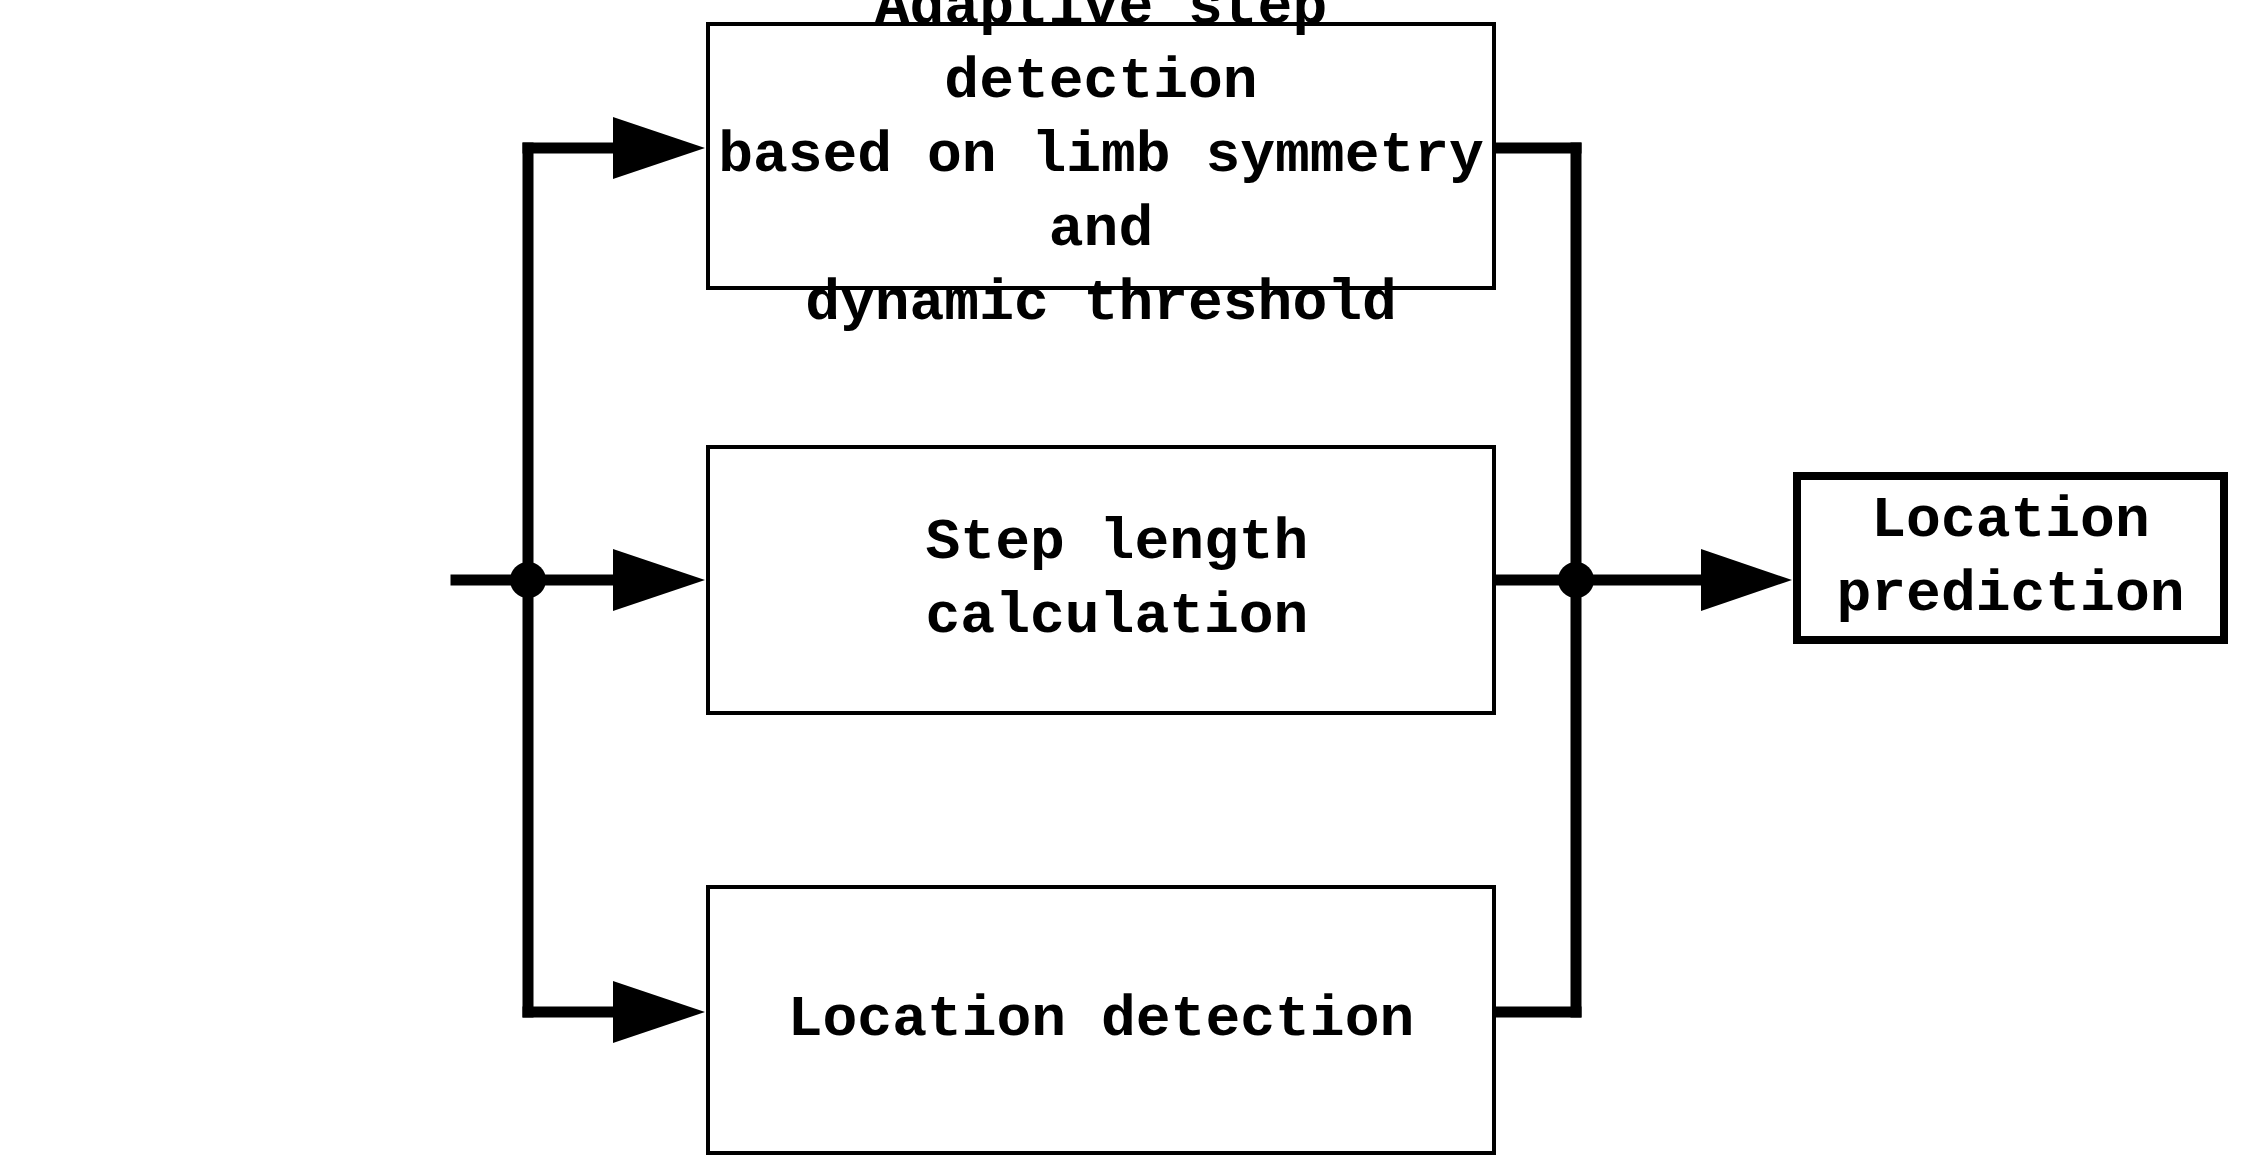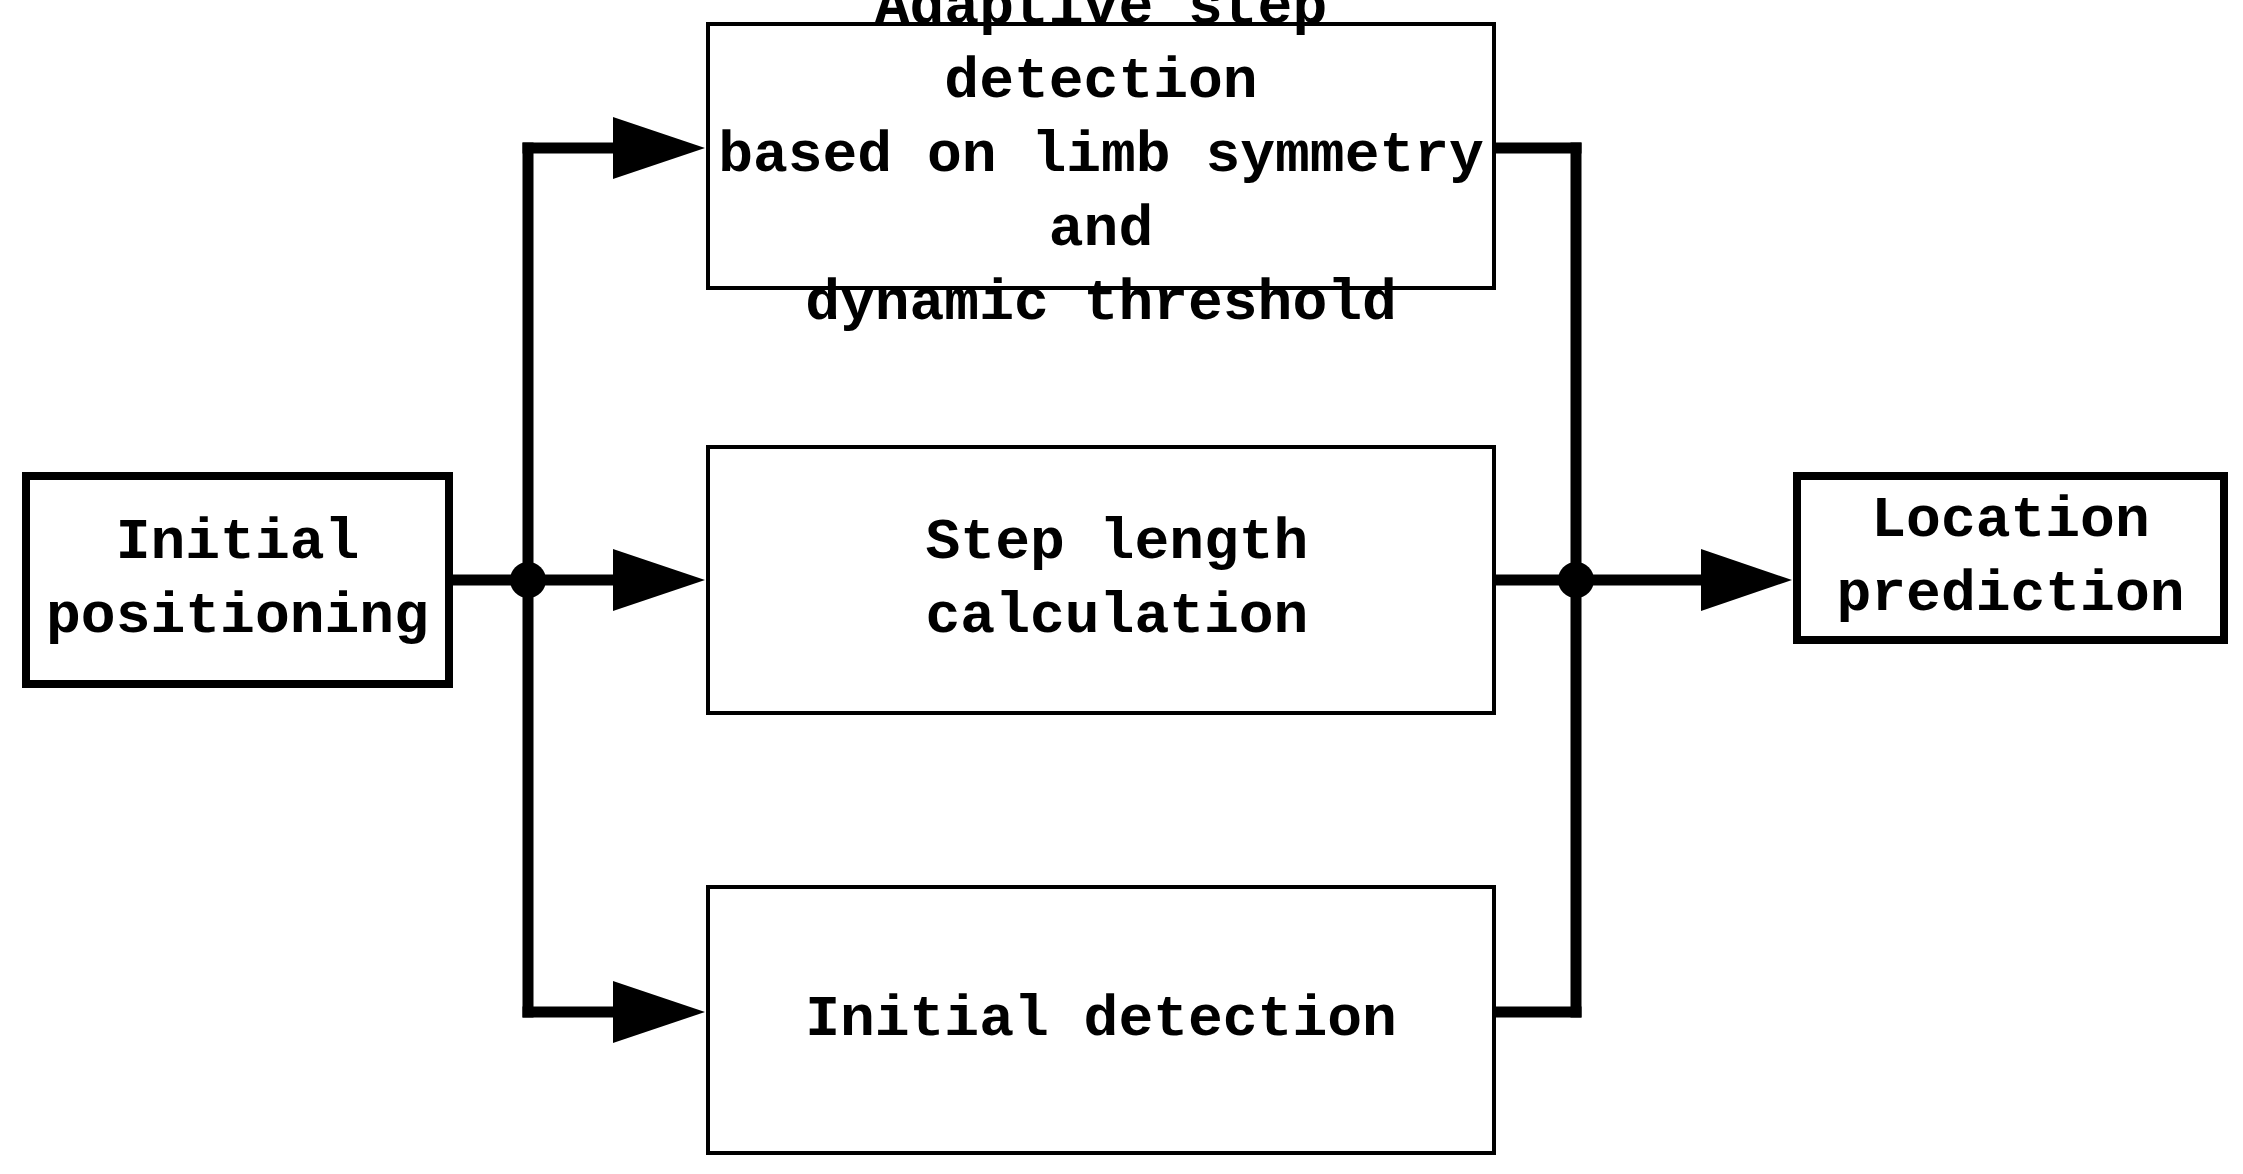--- a/index.html
+++ b/index.html
@@ -78,37 +78,33 @@
 
     <polygon points="613,117 613,179 705,148"></polygon>
     <polygon points="613,549 613,611 705,580"></polygon>
     <polygon points="613,981 613,1043 705,1012"></polygon>
     <polygon points="1701,549 1701,611 1792,580"></polygon>
 
     <circle cx="528" cy="580" r="18"></circle>
     <circle cx="1576" cy="580" r="18"></circle>
   </svg>
 
-  <div class="node thick" id="node-initial">
-    <span class="node-label">Initial
-positioning</span>
-  </div>
 
   <div class="node" id="node-adaptive">
     <span class="node-label">Adaptive step detection
 based on limb symmetry and
 dynamic threshold</span>
   </div>
 
   <div class="node" id="node-step">
     <span class="node-label">Step length calculation</span>
   </div>
 
   <div class="node" id="node-heading">
-    <span class="node-label">Initial detection</span>
+    <span class="node-label">Location detection</span>
   </div>
 
   <div class="node thick" id="node-location">
     <span class="node-label">Location
 prediction</span>
   </div>
 
 </div>
 
 </body></html>

